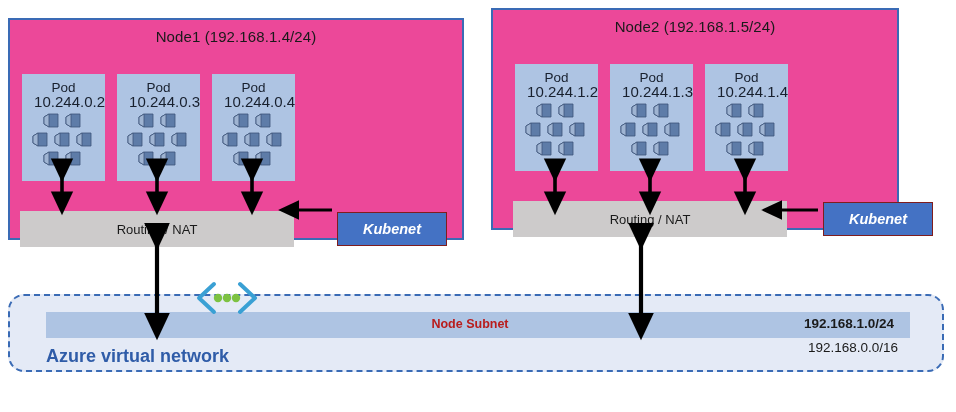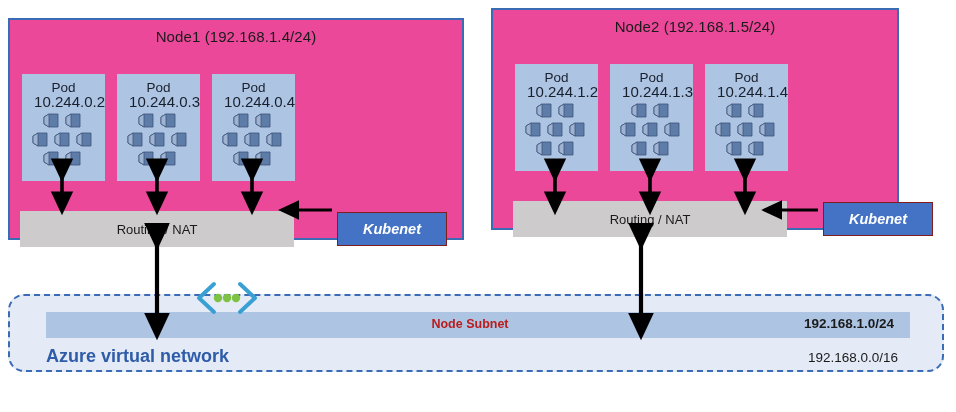--- a/index.html
+++ b/index.html
@@ -160,21 +160,21 @@
     left: 36px;
     top: 50px;
     font-size: 18px;
     font-weight: bold;
     color: #2F5CA8;
     white-space: nowrap;
   }
   .vnet-cidr {
     position: absolute;
     right: 44px;
-    top: 54px;
+    top: 44px;
     font-size: 13.5px;
     color: #1a1a1a;
     white-space: nowrap;
   }
 
   
   .arrows {
     position: absolute;
     left: 0; top: 0;
     width: 956px;

